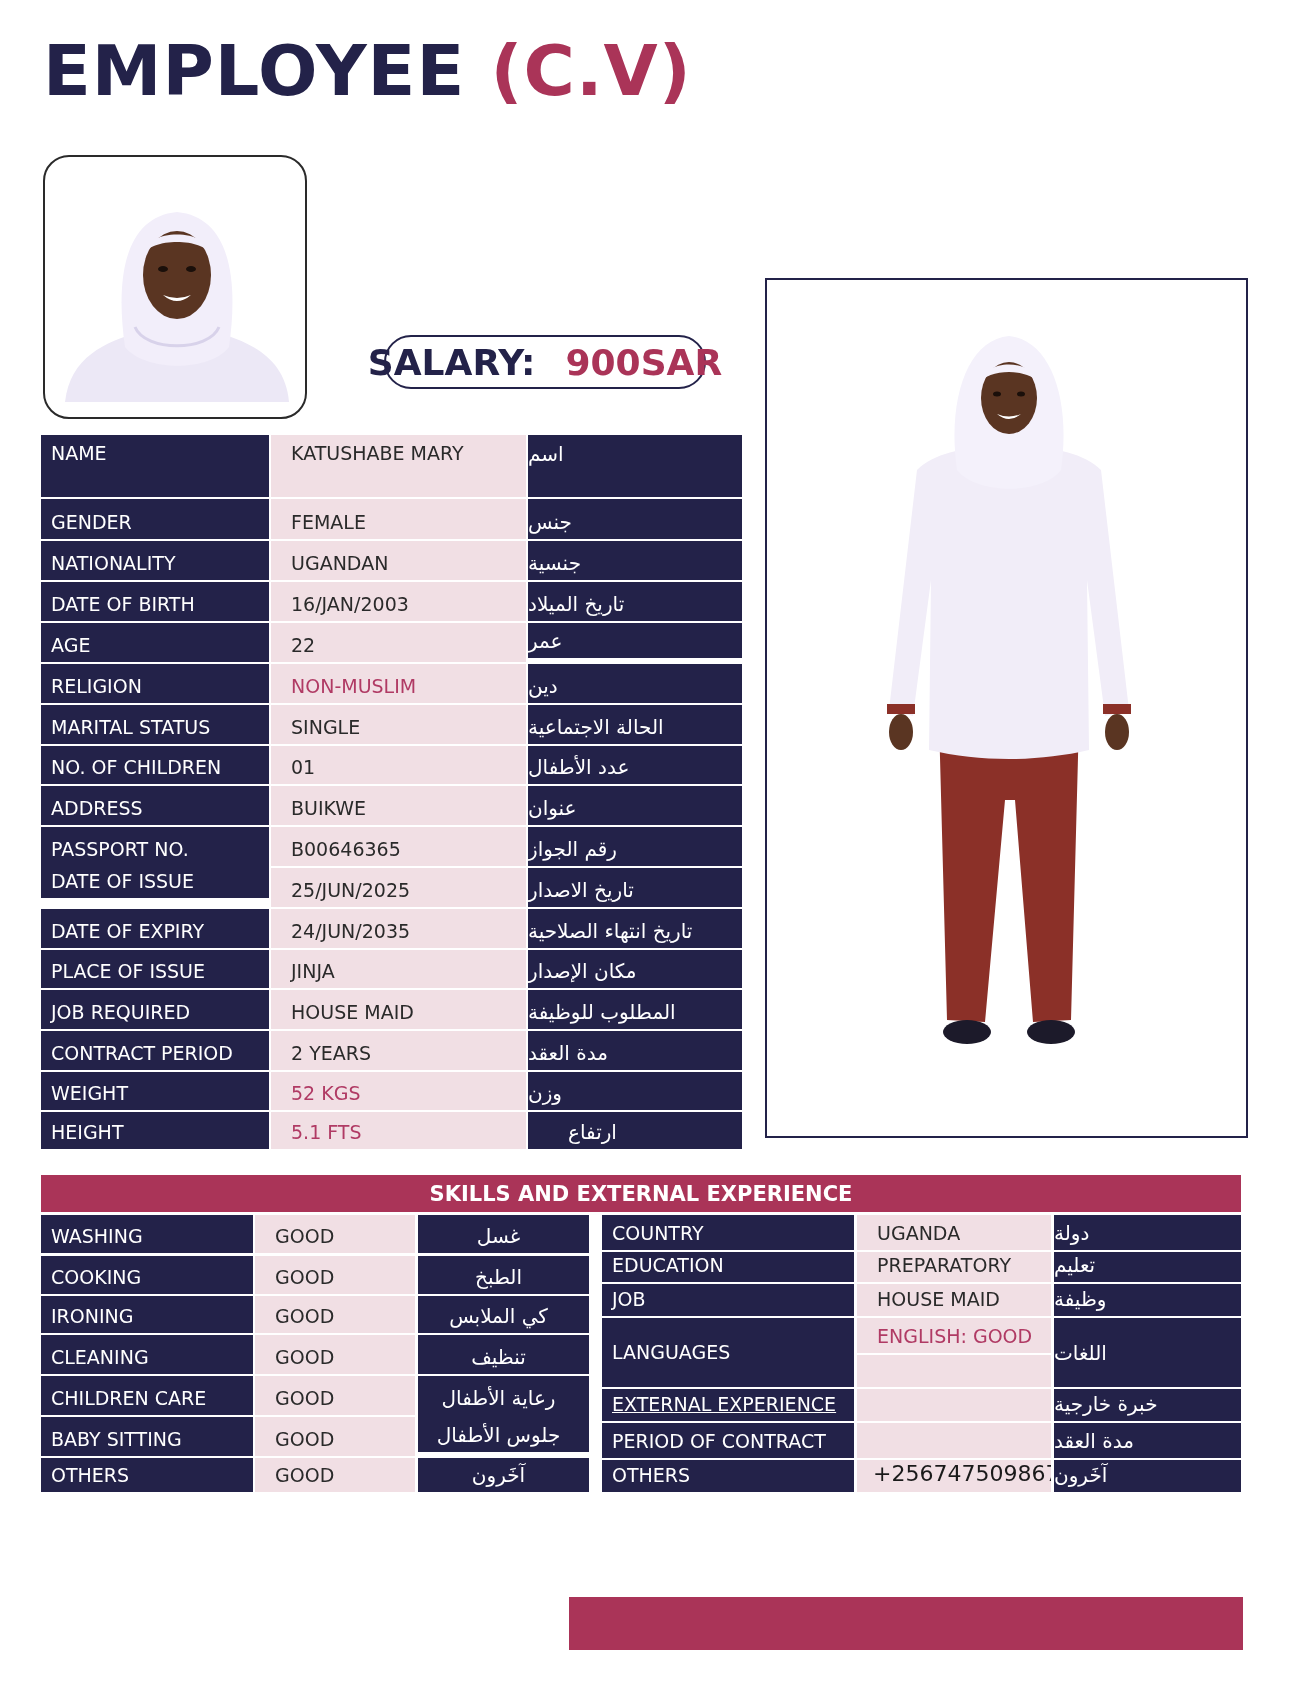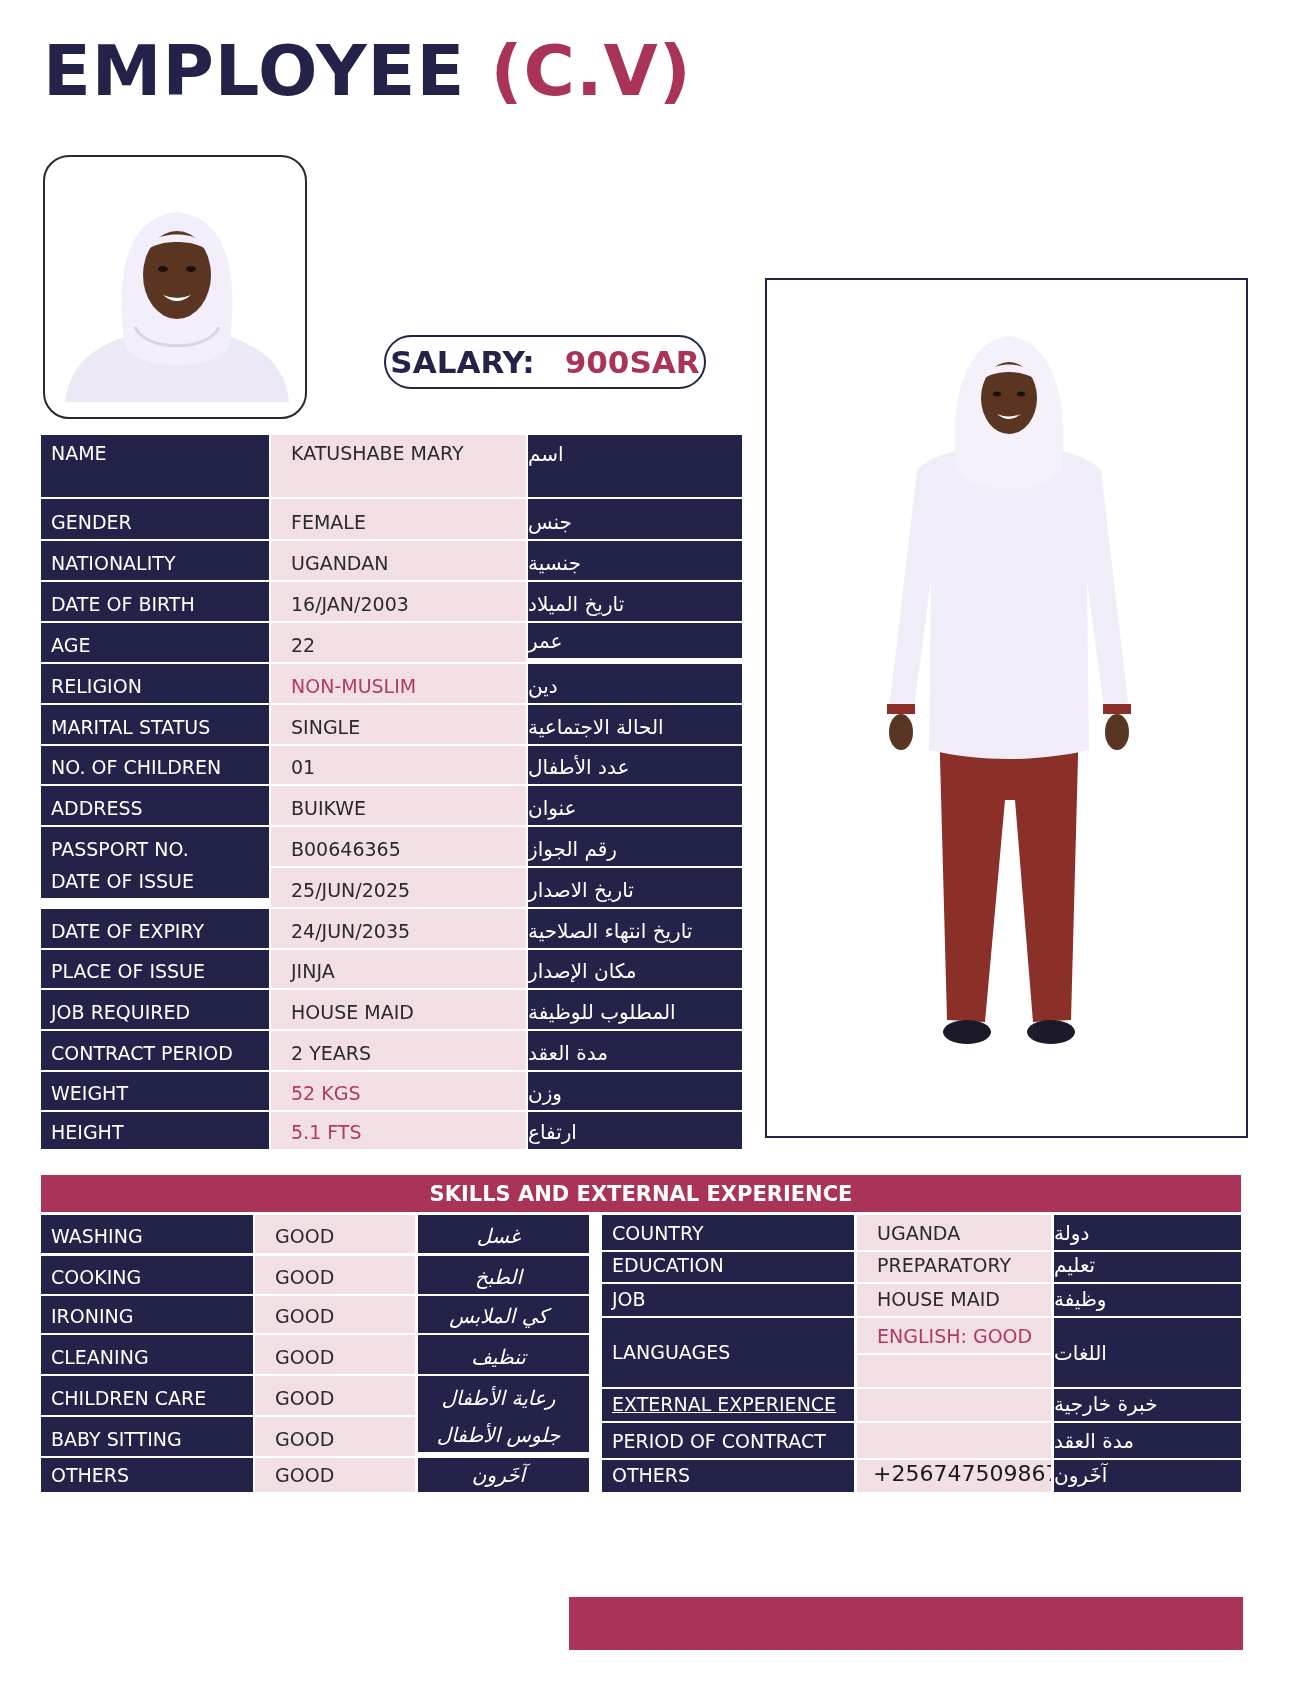--- a/index.html
+++ b/index.html
@@ -6,33 +6,33 @@
   html, body { width: 1290px; height: 1708px; background: #ffffff; overflow: hidden; }
   body { position: relative; font-family: "DejaVu Sans", sans-serif; }
   .abs { position: absolute; }
 
   #title { left: 43px; top: 30px; font-family: "DejaVu Sans", sans-serif; font-weight: bold; font-size: 70px; letter-spacing: 1px; color: #232249; white-space: nowrap; }
   #title .accent { color: #aa3458; }
 
   #headshot { left: 43px; top: 155px; width: 264px; height: 264px; border: 2.5px solid #2a2a2a; border-radius: 26px; background: #fff; overflow: hidden; }
   #fullbody { left: 765px; top: 278px; width: 483px; height: 860px; border: 2.5px solid #232249; background: #fff; overflow: hidden; }
 
-  #salary { left: 384px; top: 335px; width: 322px; height: 54px; border: 2.5px solid #232249; border-radius: 27px; display: flex; align-items: center; justify-content: center; font-weight: bold; font-size: 31px; color: #232249; white-space: nowrap; }
+  #salary { left: 384px; top: 335px; width: 322px; height: 54px; border: 2.5px solid #232249; border-radius: 27px; display: flex; align-items: center; justify-content: center; font-weight: bold; font-size: 36px; color: #232249; white-space: nowrap; }
   #salary .val { color: #aa3458; margin-left: 10px; }
 
   .cell { position: absolute; font-family: "DejaVu Sans", sans-serif; font-size: 19px; line-height: 1; display: flex; align-items: flex-end; padding-bottom: 7px; white-space: nowrap; overflow: hidden; }
   .navy { background: #232249; color: #ffffff; }
   .pink { background: #f1dfe4; color: #2a2a2a; }
   .lbl { padding-left: 10px; }
   .val { padding-left: 20px; }
   .ar { justify-content: flex-end; padding-right: 18px; direction: rtl; font-family: "DejaVu Sans", sans-serif; font-size: 20px; }
   .hl { color: #b03a64; }
   .top { align-items: flex-start; padding-top: 9px; padding-bottom: 0; }
   .mid { align-items: center; padding-bottom: 0; }
-  .ctr { justify-content: center; padding-left: 8px; font-style: italic; }
+  .ctr { justify-content: center; padding-left: 8px; }
 
   #skills-bar { left: 41px; top: 1175px; width: 1200px; height: 37px; background: #aa3458; color: #fff; font-weight: bold; font-size: 21px; display: flex; align-items: center; justify-content: center; }
 
   #confirm { left: 58px; top: 1594px; width: 460px; font-family: "Liberation Sans", sans-serif; font-weight: bold; font-size: 24px; line-height: 31px; color: #232249; text-align: center; }
   #sig-bar { left: 569px; top: 1597px; width: 674px; height: 53px; background: #aa3458; }
 </style>
 </head>
 <body>
 
 <div id="title" class="abs">
@@ -128,21 +128,21 @@
     <div class="cell pink val" style="left: 271px; top: 990px; width: 255px; height: 39px;">HOUSE MAID</div>
     <div class="cell navy ar" style="left: 528px; top: 990px; width: 214px; height: 39px;">المطلوب للوظيفة</div>
     <div class="cell navy lbl" style="left: 41px; top: 1031px; width: 228px; height: 39px;">CONTRACT PERIOD</div>
     <div class="cell pink val" style="left: 271px; top: 1031px; width: 255px; height: 39px;">2 YEARS</div>
     <div class="cell navy ar" style="left: 528px; top: 1031px; width: 214px; height: 39px;">مدة العقد</div>
     <div class="cell navy lbl" style="left: 41px; top: 1072px; width: 228px; height: 38px;">WEIGHT</div>
     <div class="cell pink val hl" style="left: 271px; top: 1072px; width: 255px; height: 38px;">52 KGS</div>
     <div class="cell navy ar" style="left: 528px; top: 1072px; width: 214px; height: 38px;">وزن</div>
     <div class="cell navy lbl" style="left: 41px; top: 1112px; width: 228px; height: 37px;">HEIGHT</div>
     <div class="cell pink val hl" style="left: 271px; top: 1112px; width: 255px; height: 37px;">5.1 FTS</div>
-    <div class="cell navy ar" style="left: 528px; top: 1112px; width: 214px; height: 37px;">ارتفاع</div>
+    <div class="cell navy ar" style="left: 528px; top: 1112px; width: 214px; height: 37px; padding-left: 40px;">ارتفاع</div>
   </div>
 
 <div id="skills-bar" class="abs">SKILLS AND EXTERNAL EXPERIENCE</div>
 
 <div id="skills-table">
     <div class="cell navy lbl" style="left: 41px; top: 1215px; width: 212px; height: 38px;">WASHING</div>
     <div class="cell pink val" style="left: 255px; top: 1215px; width: 160px; height: 38px;">GOOD</div>
     <div class="cell navy ar ctr" style="left: 418px; top: 1215px; width: 171px; height: 38px;">غسل</div>
     <div class="cell navy lbl" style="left: 41px; top: 1256px; width: 212px; height: 38px;">COOKING</div>
     <div class="cell pink val" style="left: 255px; top: 1256px; width: 160px; height: 38px;">GOOD</div>

